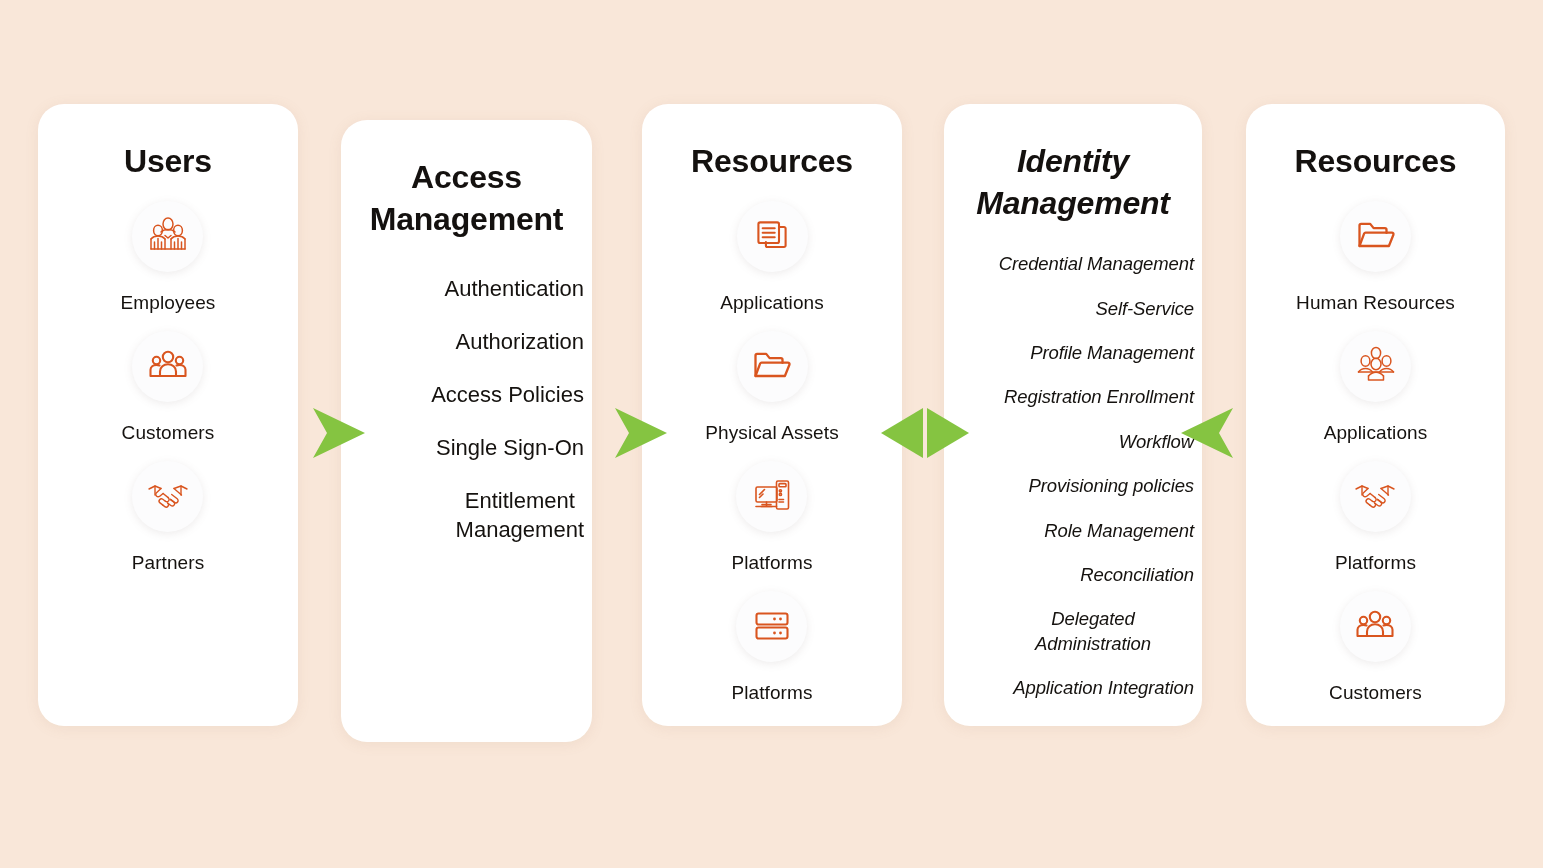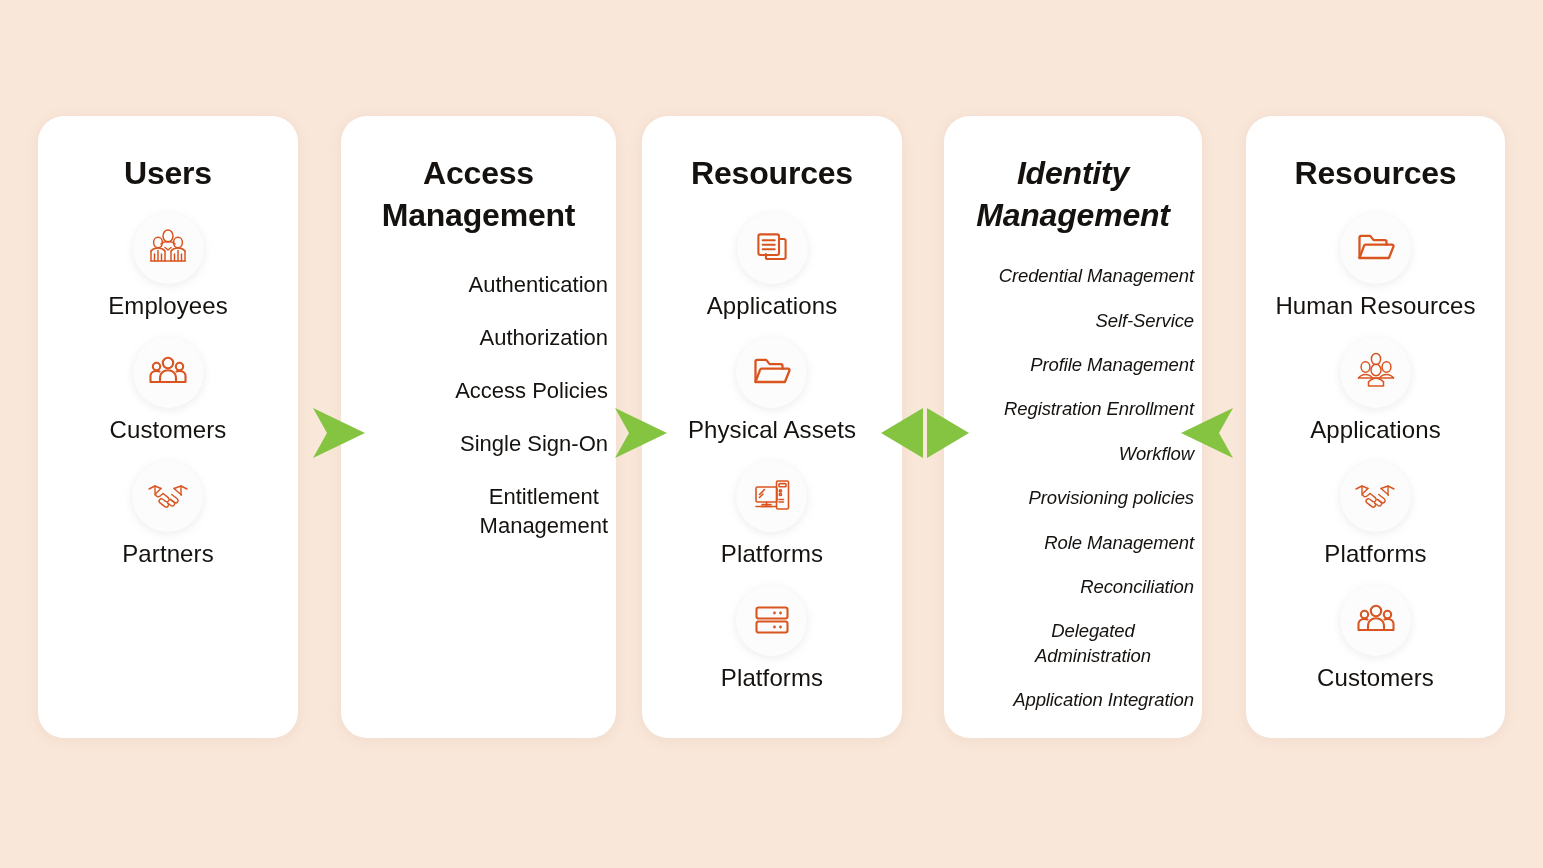--- a/index.html
+++ b/index.html
@@ -18,30 +18,30 @@
   #board {
     position: absolute;
     left: 0;
     top: 0;
     width: 1543px;
     height: 868px;
   }
 
   .card {
     position: absolute;
-    top: 116px;
+    top: 104px;
     height: 622px;
     background: #ffffff;
     border-radius: 26px;
     box-shadow: 0 2px 14px rgba(160, 120, 90, 0.10);
     box-sizing: border-box;
     overflow: hidden;
   }
   .card-users       { left: 38px;   width: 260px; }
-  .card-access      { left: 341px;  width: 275px; }
+  .card-access      { left: 341px;  width: 251px; margin-top: 16px; }
   .card-resources-1 { left: 642px;  width: 260px; }
   .card-identity    { left: 944px;  width: 258px; font-style: italic; }
   .card-resources-2 { left: 1246px; width: 259px; }
 
   .card-title {
     text-align: center;
     font-size: 32px;
     font-weight: bold;
     color: #14110f;
     letter-spacing: -0.2px;
@@ -69,22 +69,22 @@
     height: 71px;
     border-radius: 50%;
     background: #fcfcfd;
     box-shadow: 0 2px 9px rgba(120, 110, 105, 0.13);
     display: flex;
     align-items: center;
     justify-content: center;
   }
   .icon-circle svg { display: block; }
   .icon-label {
-    margin-top: 8px;
-    font-size: 24px;
+    margin-top: 20px;
+    font-size: 19px;
     color: #15120f;
     text-align: center;
     letter-spacing: 0.1px;
   }
 
   
   .text-list {
     display: flex;
     flex-direction: column;
     align-items: flex-end;

